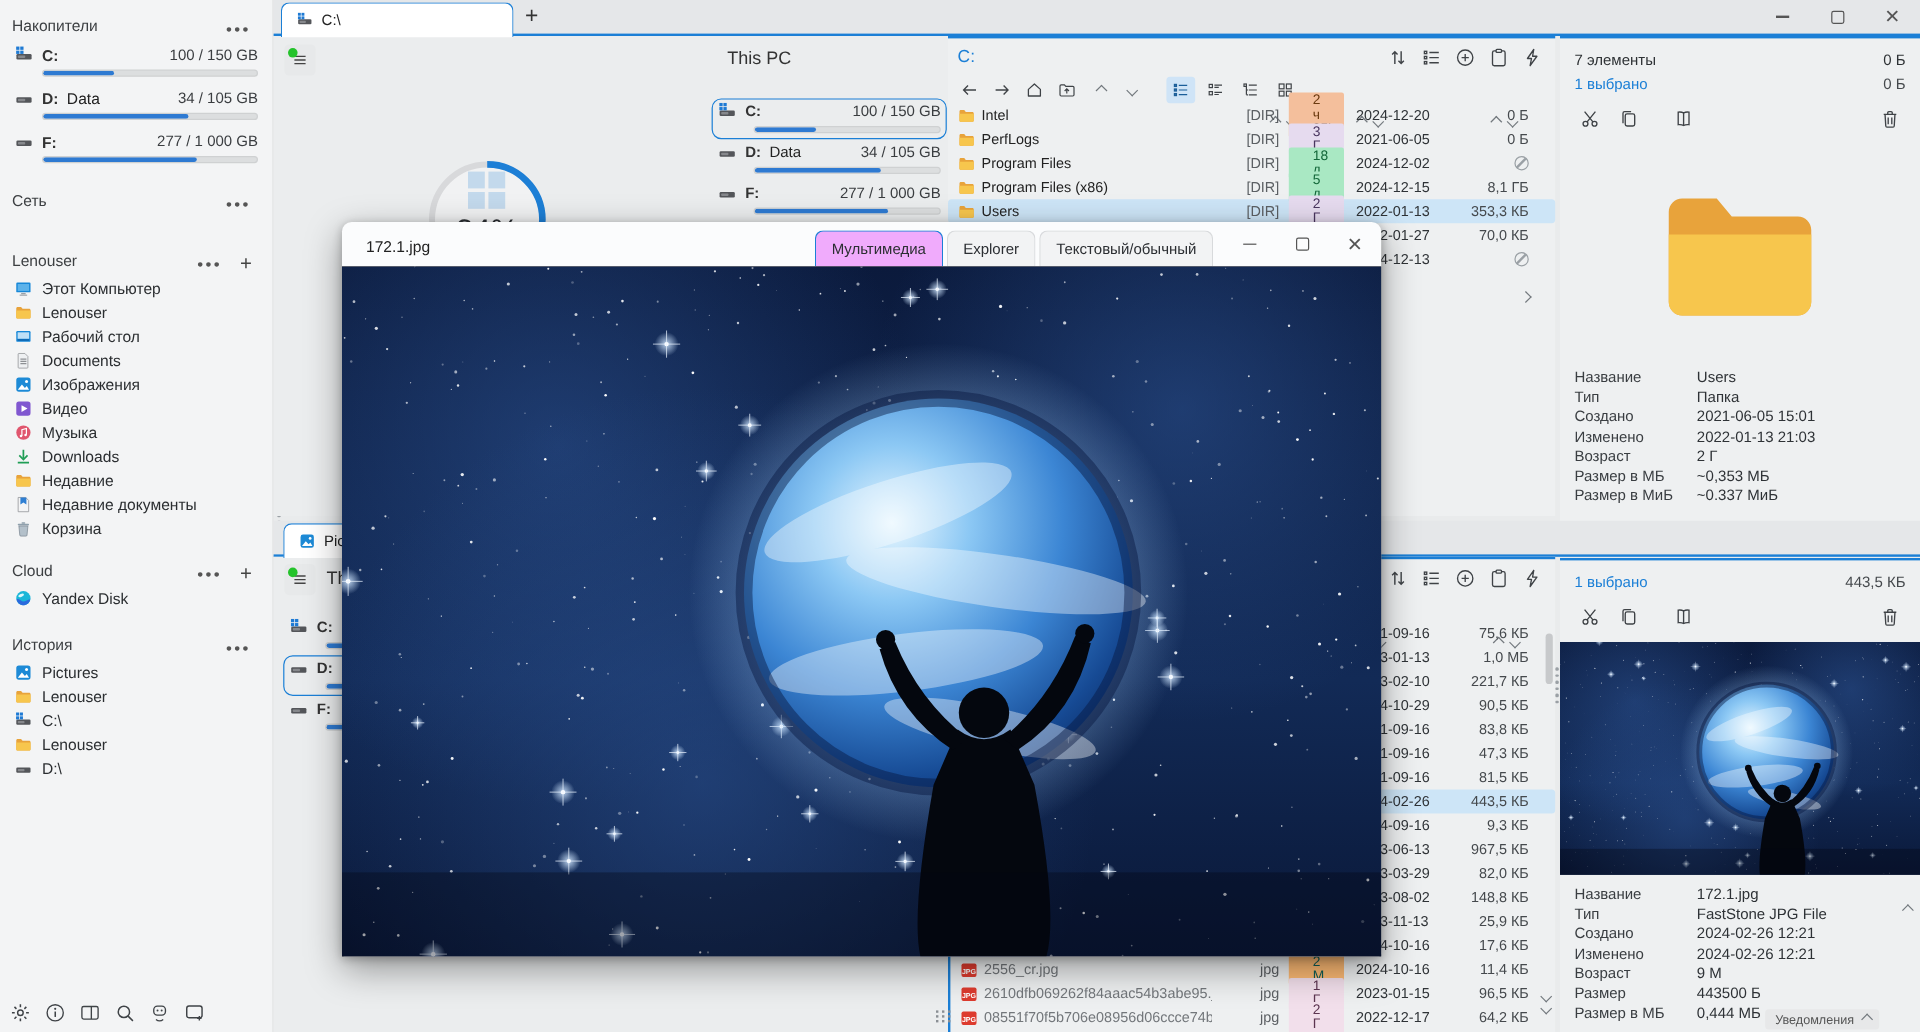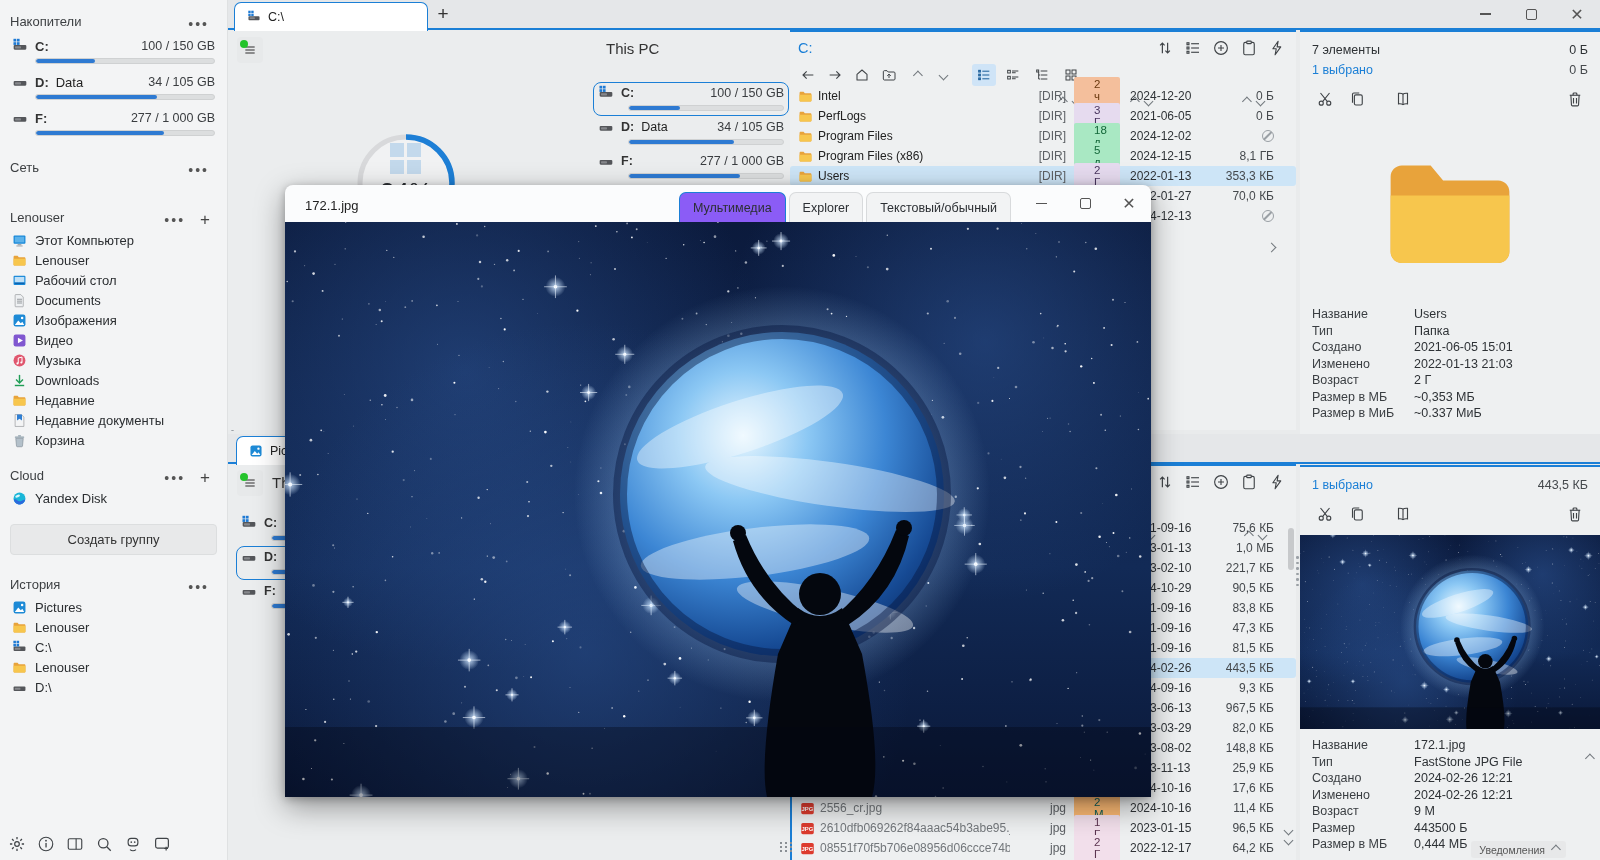--- a/index.html
+++ b/index.html
@@ -103,21 +103,21 @@
   .drow .dv{color:#2e3236}
   .bigfolder{display:flex;justify-content:center;margin-top:26px}
   .thumbbox{margin:8px -12px 0 -12px;height:194px;position:relative;overflow:hidden;background:#0a1733}
   
   .viewer{position:absolute;left:285px;top:185px;width:866px;height:612px;z-index:40;
     background:#fbfcfd;border-radius:8px 8px 2px 2px;box-shadow:0 10px 30px rgba(0,0,0,.38),0 2px 8px rgba(0,0,0,.25)}
   .vbar{height:37px;display:flex;align-items:flex-end;padding:0 0 0 20px;box-sizing:border-box}
   .vtitle{font-size:13px;color:#222;flex:1;padding-bottom:9px}
   .vtab{height:29px;display:flex;align-items:center;padding:0 13px;font-size:12.5px;color:#2c2f33;
     border-radius:7px 7px 0 0;margin-left:3px}
-  .vtab.on{border:1.5px solid #1b7fd6;border-bottom:none;background:#8b5cf6}
+  .vtab.on{border:1.5px solid #1b7fd6;border-bottom:none;background:#f0abfc}
   .vtab.off{border:1px solid #d8dadc;border-bottom:none;background:#f2f3f4}
   .vctl{display:flex;align-items:center;height:37px;margin-left:8px}
   .vctl>div{width:44px;height:34px;display:flex;align-items:center;justify-content:center;color:#555}
   .vimg{position:absolute;left:0;top:37px;right:0;bottom:0;background:#04091a;overflow:hidden}
   .vimg svg,.thumbbox svg{position:absolute;left:0;top:0;width:100%;height:100%}
   
   .splitter-dots{position:absolute;display:flex;flex-direction:column;gap:3px;align-items:center}
   .splitter-dots i{width:2.5px;height:2.5px;border-radius:50%;background:#9aa0a5}
   .scrollthumb{position:absolute;width:6px;border-radius:3px;background:#c7c9cb}
   .notif{position:absolute;right:34px;bottom:2px;height:17px;background:#e7e8e9;border-radius:3px;
@@ -491,21 +491,20 @@
     <div>
 
         <div class="sb-item">
           <svg class="ic ic15">
             <use href="#sym-yandex"></use>
           </svg>
           <span>Yandex Disk</span>
         </div>
       </div>
 
-    <div class="groupbtn">Создать группу</div>
 
     <div class="sb-sec" style="margin-top:22px">
       <span class="t">История</span>
       <span class="dots3">•••</span>
     </div>
     <div>
 
         <div class="sb-item">
           <svg class="ic ic15">
             <use href="#sym-image"></use>

